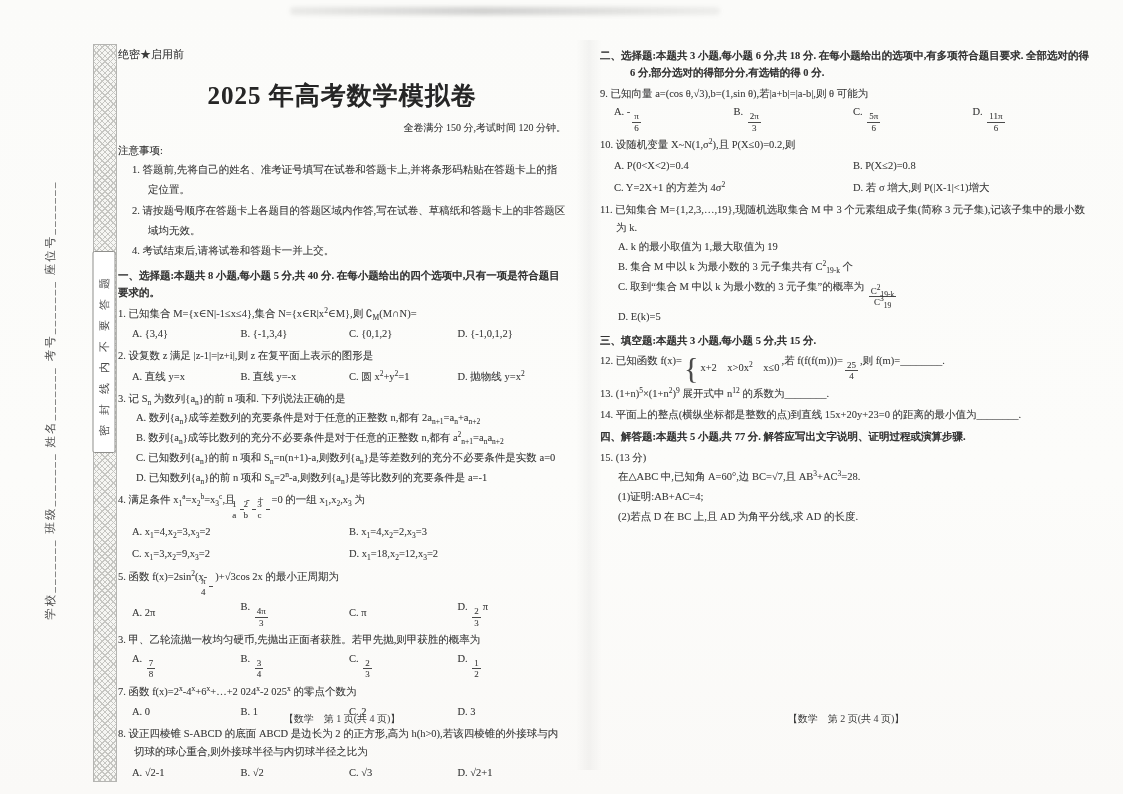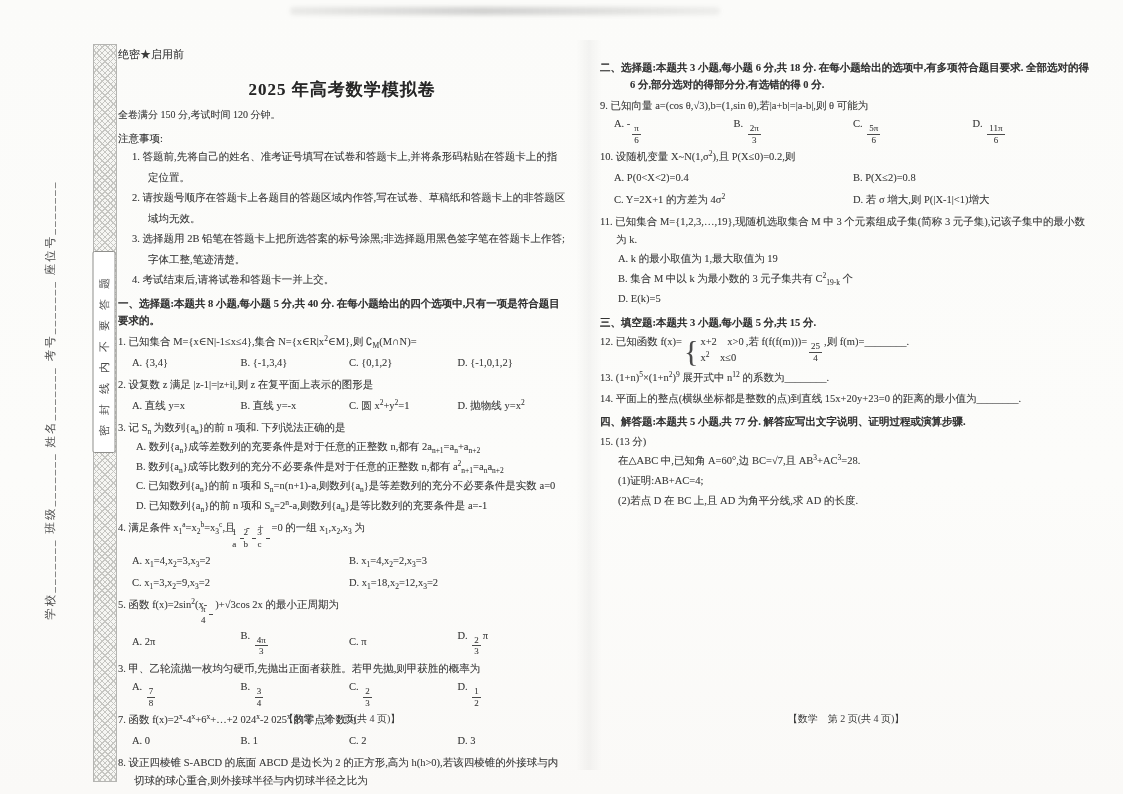--- a/index.html
+++ b/index.html
@@ -42,64 +42,63 @@
     background:#ffffff;border:1px solid #8f8f8c;border-radius:2px;
     padding:3px 16px;white-space:nowrap;
     font-size:11px;letter-spacing:10px;color:#4a4a4a;
   }
   
   .page{position:absolute;top:46px;font-size:10.5px;line-height:1.55;
         text-shadow:0 0 0.4px rgba(40,40,40,0.35);}
   .page1{left:118px;width:448px;}
   .page2{left:600px;width:492px;top:48px;}
   .secret{font-size:11px;margin-bottom:14px;color:#3c3c3c;}
-  .title{font-size:17px;font-weight:bold;text-align:center;color:#262626;
+  .title{font-size:25px;font-weight:bold;text-align:center;color:#262626;
          letter-spacing:1px;margin:3px 0 4px 0;}
-  .subtitle{text-align:left;font-size:10px;margin-bottom:8px;}
+  .subtitle{text-align:right;font-size:10px;margin-bottom:8px;}
   .notice-title{font-weight:normal;color:#333;}
   .notice{padding-left:30px;text-indent:-16px;line-height:1.95;}
   .sec{font-weight:bold;color:#333;margin-top:6px;line-height:1.6;}
   .q{margin-top:3px;}
   .stem{padding-left:16px;text-indent:-16px;line-height:1.7;}
   .opts{display:flex;padding-left:14px;margin:2px 0 2px 0;align-items:center;min-height:20px;}
   .opt{width:25%;}
   .opts.two .opt{width:50%;}
   .subopt{display:block;padding-left:18px;line-height:1.9;}
   .q15line{padding-left:18px;line-height:1.9;}
   .footer{position:absolute;top:712px;left:0;width:100%;text-align:center;font-size:10px;color:#3c3c3c;}
   
   sup,sub{font-size:7.5px;line-height:0;}
   .frac{display:inline-flex;flex-direction:column;vertical-align:-0.45em;
         text-align:center;font-size:9px;line-height:1.15;margin:0 2px;}
   .frac .n{border-bottom:1px solid #4a4a4a;padding:0 2px;display:block;}
   .frac .d{padding:0 2px;display:block;}
   .cases{display:inline-flex;align-items:center;vertical-align:middle;margin:0 2px;}
   .cases .brace{font-size:30px;font-weight:300;line-height:0.9;color:#4a4a4a;}
-  .cases .ccol{display:inline-flex;flex-direction:column;line-height:1.5;margin-left:2px;}
+  .cases .ccol{display:inline-flex;flex-direction:row;line-height:1.5;margin-left:2px;}
   .fillq{display:flex;flex-wrap:nowrap;}
 </style>
 </head>
 <body>
 
 <div class="sheet">
   <div class="top-smudge"></div>
   <div class="fold"></div>
 
   <div class="margin-fields">学校_______   班级_______   姓名_______   考号_______   座位号_______</div>
   <div class="seal-strip"></div>
   <div class="seal-label">密封线内不要答题</div>
 
   <div class="page page1">
     <div class="secret">绝密★启用前</div>
     <div class="title">2025 年高考数学模拟卷</div>
     <div class="subtitle">全卷满分 150 分,考试时间 120 分钟。</div>
     <div class="notice-title">注意事项:</div>
     <div class="notice">1. 答题前,先将自己的姓名、准考证号填写在试卷和答题卡上,并将条形码粘贴在答题卡上的指定位置。</div>
     <div class="notice">2. 请按题号顺序在答题卡上各题目的答题区域内作答,写在试卷、草稿纸和答题卡上的非答题区域均无效。</div>
-    <div class="notice">3. 选择题用 2B 铅笔在答题卡上把所选答案的标号涂黑;非选择题用黑色签字笔在答题卡上作答;字体工整,笔迹清楚。</div>
     <div class="notice">4. 考试结束后,请将试卷和答题卡一并上交。</div>
 
     <div class="sec">一、选择题:本题共 8 小题,每小题 5 分,共 40 分. 在每小题给出的四个选项中,只有一项是符合题目要求的。</div>
 
     <div class="q">
       <div class="stem">1. 已知集合 M={x∈N|-1≤x≤4},集合 N={x∈R|x<sup>2</sup>∈M},则 ∁<sub>M</sub>(M∩N)=</div>
       <div class="opts">
         <span class="opt">A. {3,4}</span>
         <span class="opt">B. {-1,3,4}</span>
         <span class="opt">C. {0,1,2}</span>
@@ -203,21 +202,21 @@
         <span class="opt">A. √2-1</span>
         <span class="opt">B. √2</span>
         <span class="opt">C. √3</span>
         <span class="opt">D. √2+1</span>
       </div>
     </div>
   </div>
   <div class="footer" style="left:118px;width:448px;">【数学　第 1 页(共 4 页)】</div>
 
   <div class="page page2">
-    <div class="sec" style="margin-top:12px;padding-left:30px;text-indent:-30px;">二、选择题:本题共 3 小题,每小题 6 分,共 18 分. 在每小题给出的选项中,有多项符合题目要求. 全部选对的得 6 分,部分选对的得部分分,有选错的得 0 分.</div>
+    <div class="sec" style="margin-top:0;padding-left:30px;text-indent:-30px;">二、选择题:本题共 3 小题,每小题 6 分,共 18 分. 在每小题给出的选项中,有多项符合题目要求. 全部选对的得 6 分,部分选对的得部分分,有选错的得 0 分.</div>
 
     <div class="q">
       <div class="stem">9. 已知向量 a=(cos θ,√3),b=(1,sin θ),若|a+b|=|a-b|,则 θ 可能为</div>
       <div class="opts">
         <span class="opt">A. -<span class="frac">
               <span class="n">π</span>
               <span class="d">6</span>
             </span></span>
         <span class="opt">B. <span class="frac">
               <span class="n">2π</span>
@@ -243,20 +242,24 @@
       <div class="opts two">
         <span class="opt">C. Y=2X+1 的方差为 4σ<sup>2</sup></span>
         <span class="opt">D. 若 σ 增大,则 P(|X-1|&lt;1)增大</span>
       </div>
     </div>
 
     <div class="q">
       <div class="stem">11. 已知集合 M={1,2,3,…,19},现随机选取集合 M 中 3 个元素组成子集(简称 3 元子集),记该子集中的最小数为 k.</div>
       <span class="subopt">A. k 的最小取值为 1,最大取值为 19</span>
       <span class="subopt">B. 集合 M 中以 k 为最小数的 3 元子集共有 C<sup>2</sup><sub>19-k</sub> 个</span>
+      <span class="subopt">C. 取到“集合 M 中以 k 为最小数的 3 元子集”的概率为 <span class="frac">
+            <span class="n">C<sup>2</sup><sub>19-k</sub></span>
+            <span class="d">C<sup>3</sup><sub>19</sub></span>
+          </span></span>
       <span class="subopt">D. E(k)=5</span>
     </div>
 
     <div class="sec">三、填空题:本题共 3 小题,每小题 5 分,共 15 分.</div>
 
     <div class="q fillq">
       <span>12. 已知函数 f(x)=</span>
       <span class="cases">
           <span class="brace">{</span>
           <span class="ccol">

